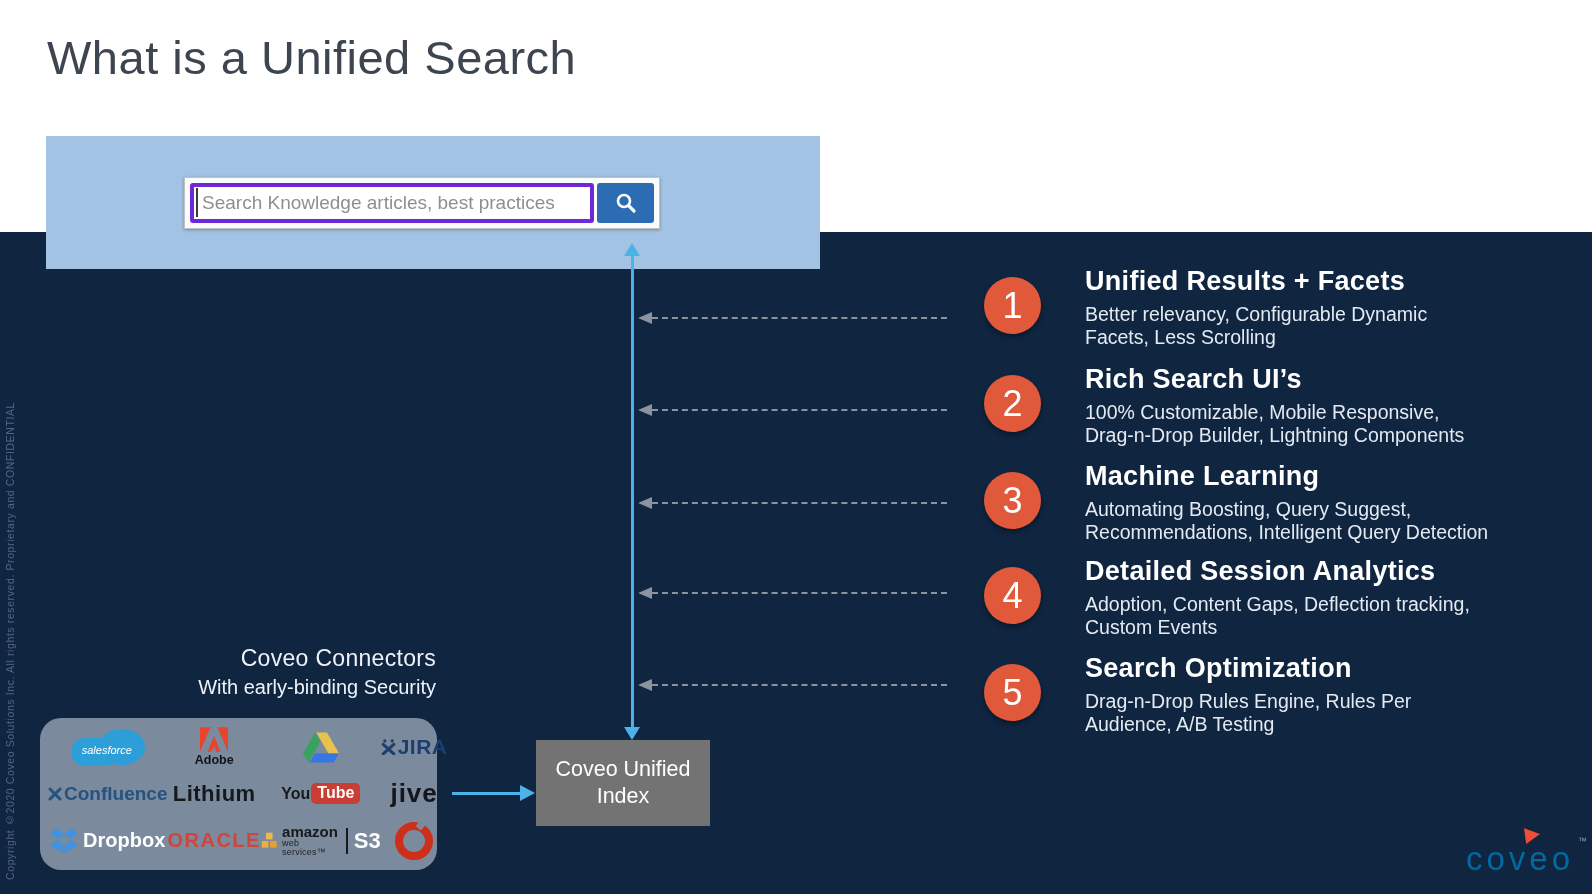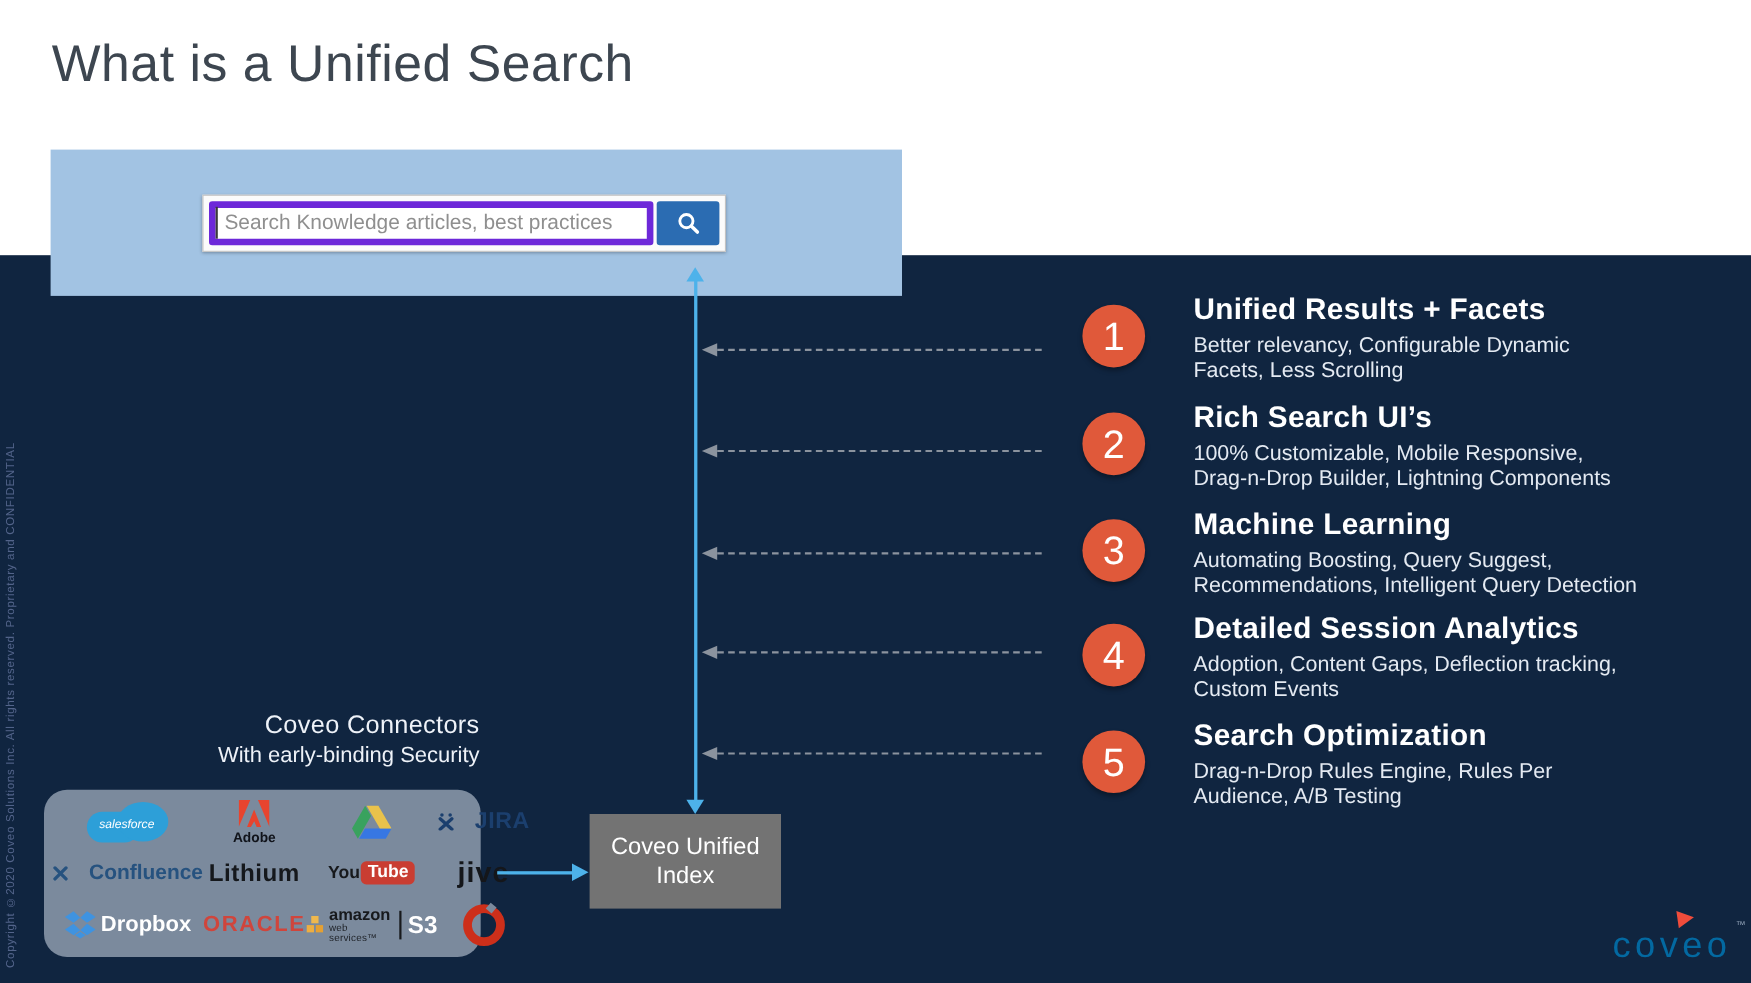--- a/index.html
+++ b/index.html
@@ -7,21 +7,21 @@
   body { font-family: "Liberation Sans", sans-serif; }
   .stage { position: relative; width: 1592px; height: 894px; overflow: hidden; background: #ffffff; }
 
   .navy-bg { position: absolute; left: 0; top: 232px; width: 100%; height: 662px; background: #102540; }
 
   .slide-title { position: absolute; left: 47px; top: 30px; font-size: 47px; font-weight: 300; color: #3d4650; letter-spacing: 0.5px; }
 
   
   .search-panel { position: absolute; left: 46px; top: 136px; width: 774px; height: 133px; background: #a2c3e3; }
   .search-box { position: absolute; left: 184px; top: 177px; width: 476px; height: 52px; background: #fbfbfb; border: 1px solid #c2c2c2; box-shadow: 0 1px 3px rgba(0,0,0,.3); display: flex; align-items: center; padding: 5px; }
-  .search-input { flex: 1; height: 40px; border: 6px solid #6d28d9; border-radius: 3px; font-size: 19px; padding: 0 8px; color: #444; font-family: "Liberation Sans", sans-serif; outline: none; background: #fff; }
+  .search-input { flex: 1; height: 40px; border: 4px solid #6d28d9; border-radius: 3px; font-size: 19px; padding: 0 8px; color: #444; font-family: "Liberation Sans", sans-serif; outline: none; background: #fff; }
   .search-input::placeholder { color: #8f8f8f; }
   .search-btn { width: 57px; height: 40px; background: #2b6cb2; border: none; border-radius: 3px; margin-left: 3px; display: flex; align-items: center; justify-content: center; cursor: pointer; }
   .caret { position: absolute; left: 196px; top: 188px; width: 2px; height: 29px; background: #3a3a3a; }
 
   
   .vline { position: absolute; left: 631px; top: 255px; width: 3px; height: 475px; background: #4db2ea; }
   .vhead-up { position: absolute; left: 624px; top: 243px; width: 0; height: 0; border-left: 8px solid transparent; border-right: 8px solid transparent; border-bottom: 13px solid #4db2ea; }
   .vhead-down { position: absolute; left: 624px; top: 727px; width: 0; height: 0; border-left: 8px solid transparent; border-right: 8px solid transparent; border-top: 13px solid #4db2ea; }
 
   
@@ -45,21 +45,21 @@
   .logo-cell { display: flex; align-items: center; justify-content: center; }
 
   .sf-cloud { position: relative; width: 74px; height: 40px; }
   .sf-cloud::before { content: ""; position: absolute; left: 0; top: 11px; width: 48px; height: 28px; background: #2d9fd8; border-radius: 15px; }
   .sf-cloud::after { content: ""; position: absolute; right: 0; top: 2px; width: 46px; height: 36px; background: #2d9fd8; border-radius: 50%; }
   .sf-text { position: absolute; z-index: 1; color: #fff; font-size: 11px; font-style: italic; left: 11px; top: 17px; }
 
   .adobe { text-align: center; }
   .adobe-text { font-size: 12.5px; font-weight: bold; color: #10131a; margin-top: -3px; }
 
-  .jira, .confluence { display: flex; align-items: center; gap: 19px; }
+  .jira, .confluence { display: flex; align-items: center; gap: 2px; }
   .jira-text { font-weight: 800; font-size: 21px; color: #1b3f6e; letter-spacing: .5px; }
   .conf-text { font-weight: 800; font-size: 19px; color: #26527f; }
   .lithium-text { font-weight: 700; font-size: 22px; color: #15181c; letter-spacing: .5px; }
 
   .yt { display: flex; align-items: center; }
   .yt-you { color: #17191c; font-weight: 700; font-size: 16px; }
   .yt-tube { background: #c93d32; color: #fff; font-weight: 700; font-size: 16px; padding: 1px 6px 2px; border-radius: 5px; margin-left: 1px; }
   .jive-text { font-weight: 800; font-size: 26px; color: #14161a; letter-spacing: 1px; }
 
   .dbx { display: flex; align-items: center; }

